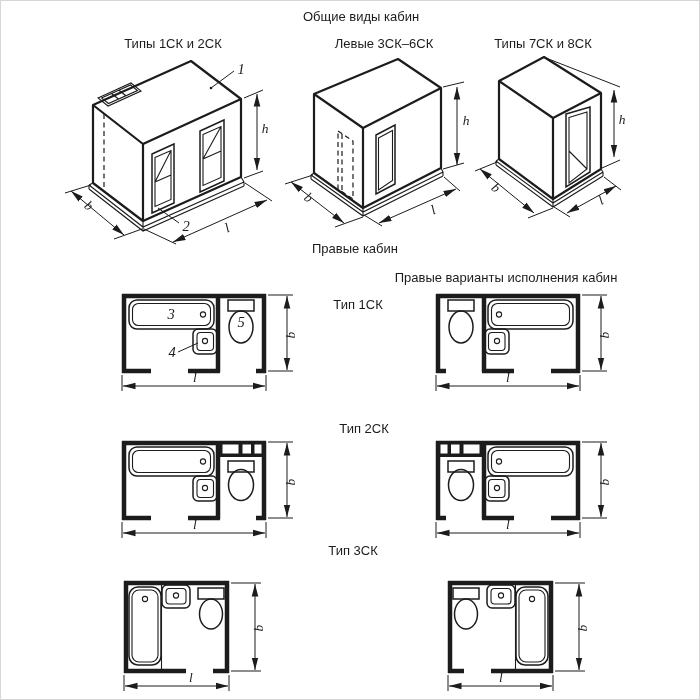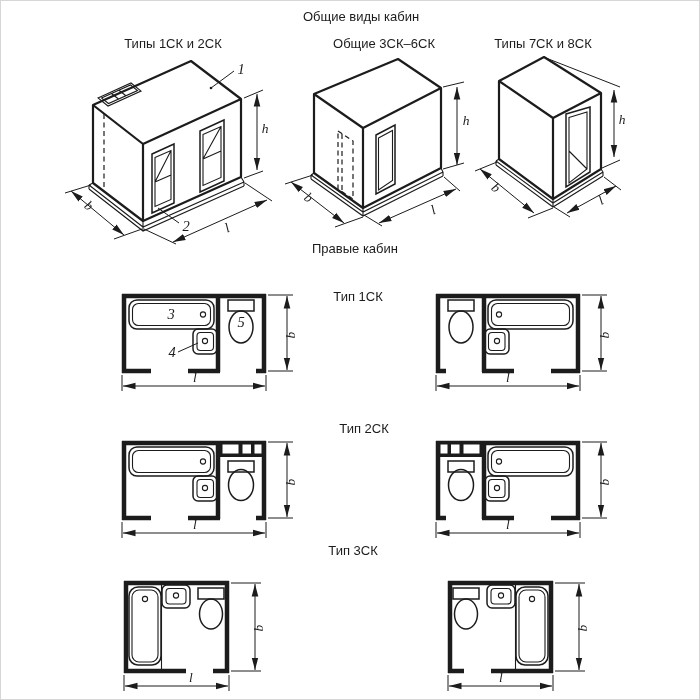--- a/index.html
+++ b/index.html
@@ -282,20 +282,21 @@
     <g>
       <path class="st d" d="M554,582 H584 M554,670 H584"></path>
       <line class="st d" x1="578" y1="583" x2="578" y2="669" marker-start="url(#ar)" marker-end="url(#ar)"></line>
       <text class="dimtxt" x="586" y="627" text-anchor="middle" transform="rotate(-90 586 627)">b</text>
     </g>
   </g>
 </svg>
 
 <div class="hd" style="left:360px;top:8px">Общие виды кабин</div>
 <div class="hd" style="left:172px;top:35px">Типы 1СК и 2СК</div>
-<div class="hd" style="left:383px;top:35px">Общие 3СК–6СК</div>
+<div class="hd" style="left:383px;top:35px">Левые 3СК–6СК</div>
 <div class="hd" style="left:542px;top:35px">Типы 7СК и 8СК</div>
 <div class="hd" style="left:354px;top:240px">Правые кабин</div>
-<div class="hd" style="left:357px;top:288px">Тип 1СК</div>
+<div class="hd" style="left:505px;top:269px">Правые варианты исполнения кабин</div>
+<div class="hd" style="left:357px;top:296px">Тип 1СК</div>
 <div class="hd" style="left:363px;top:420px">Тип 2СК</div>
 <div class="hd" style="left:352px;top:542px">Тип 3СК</div>
 
 </div>
 
 </body></html>

